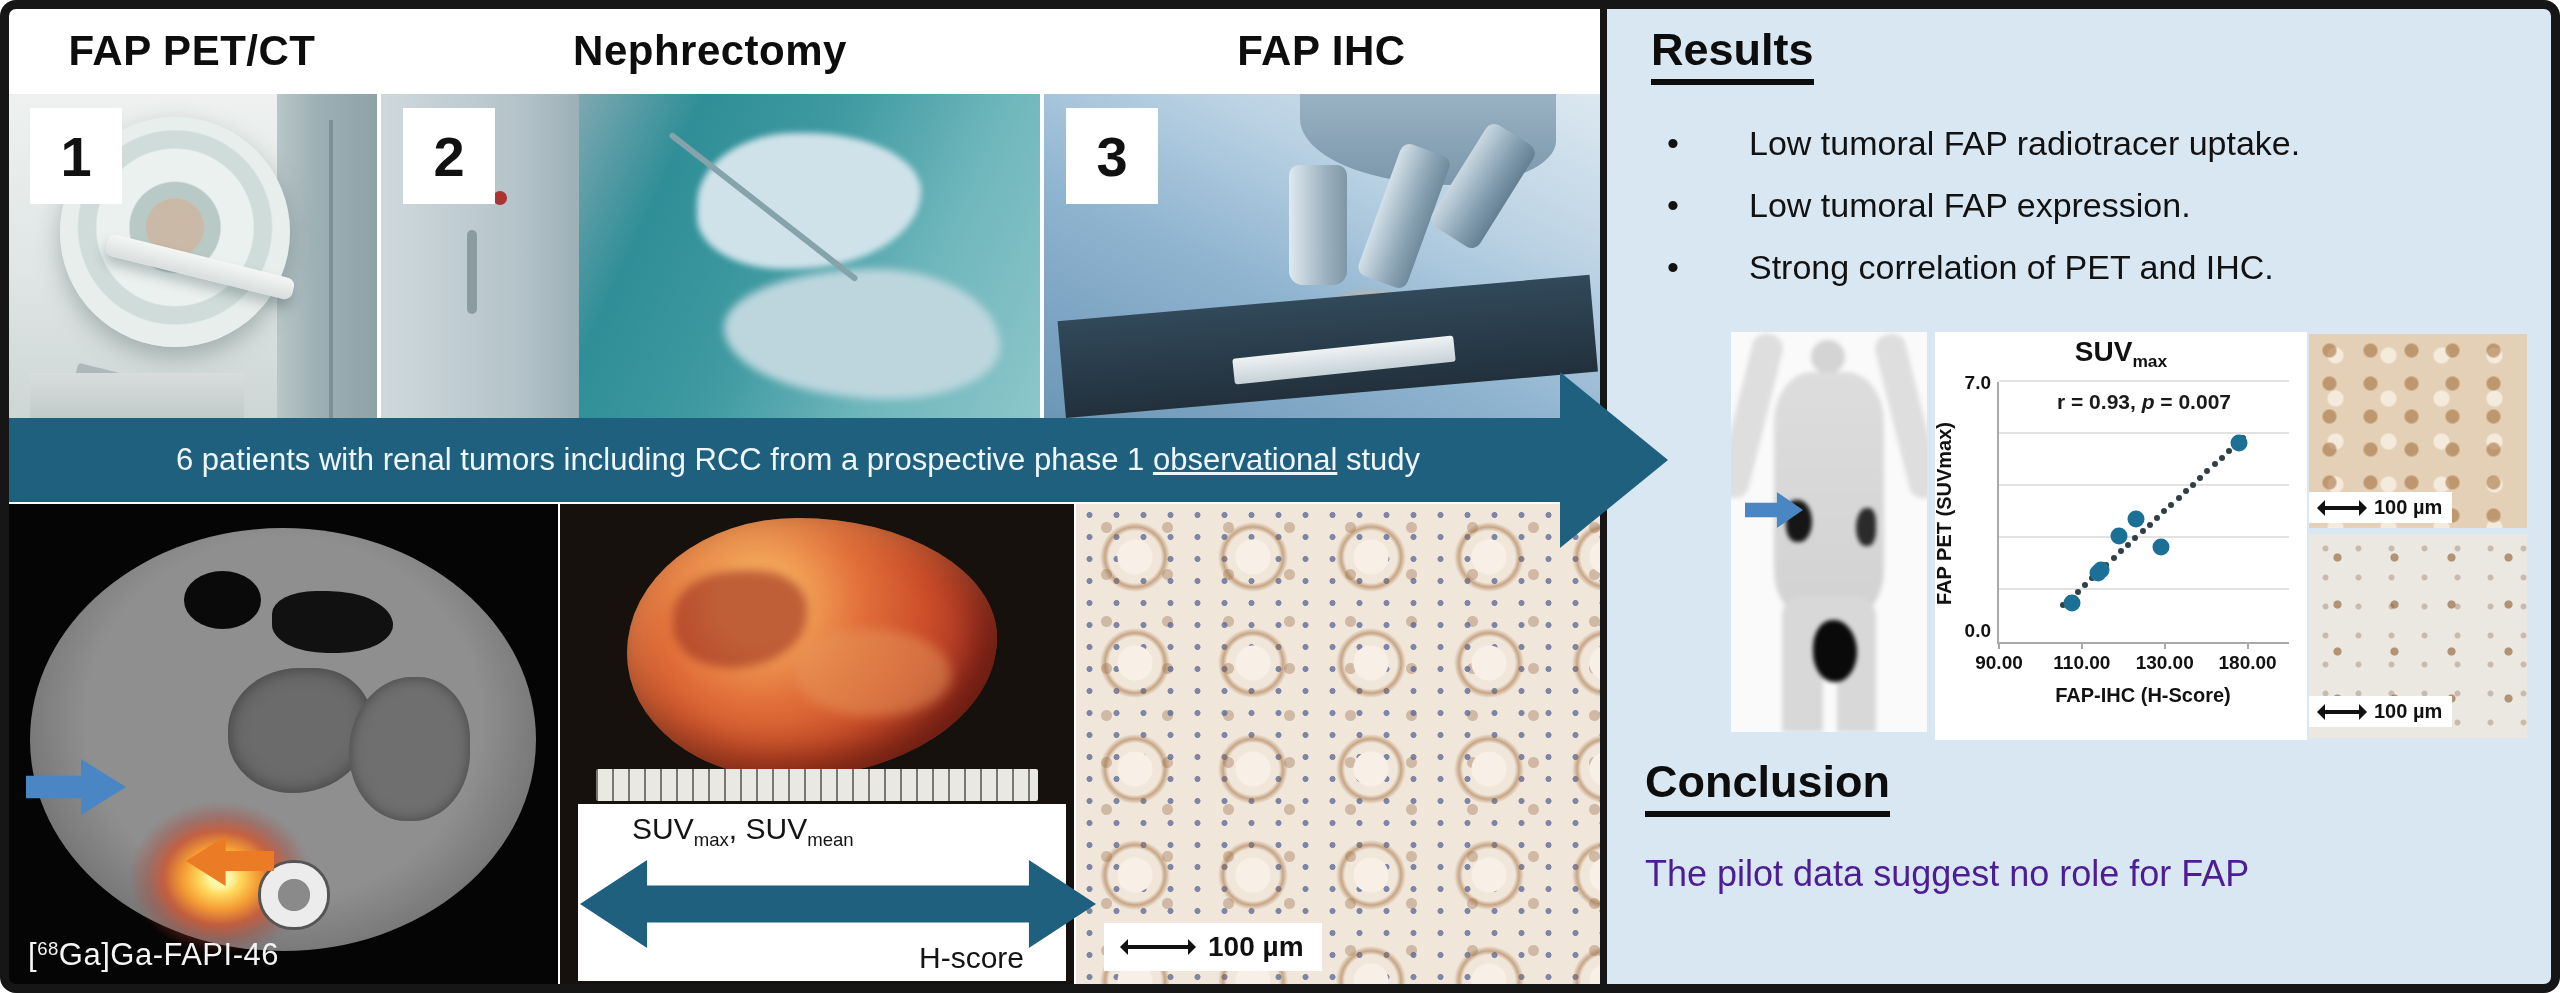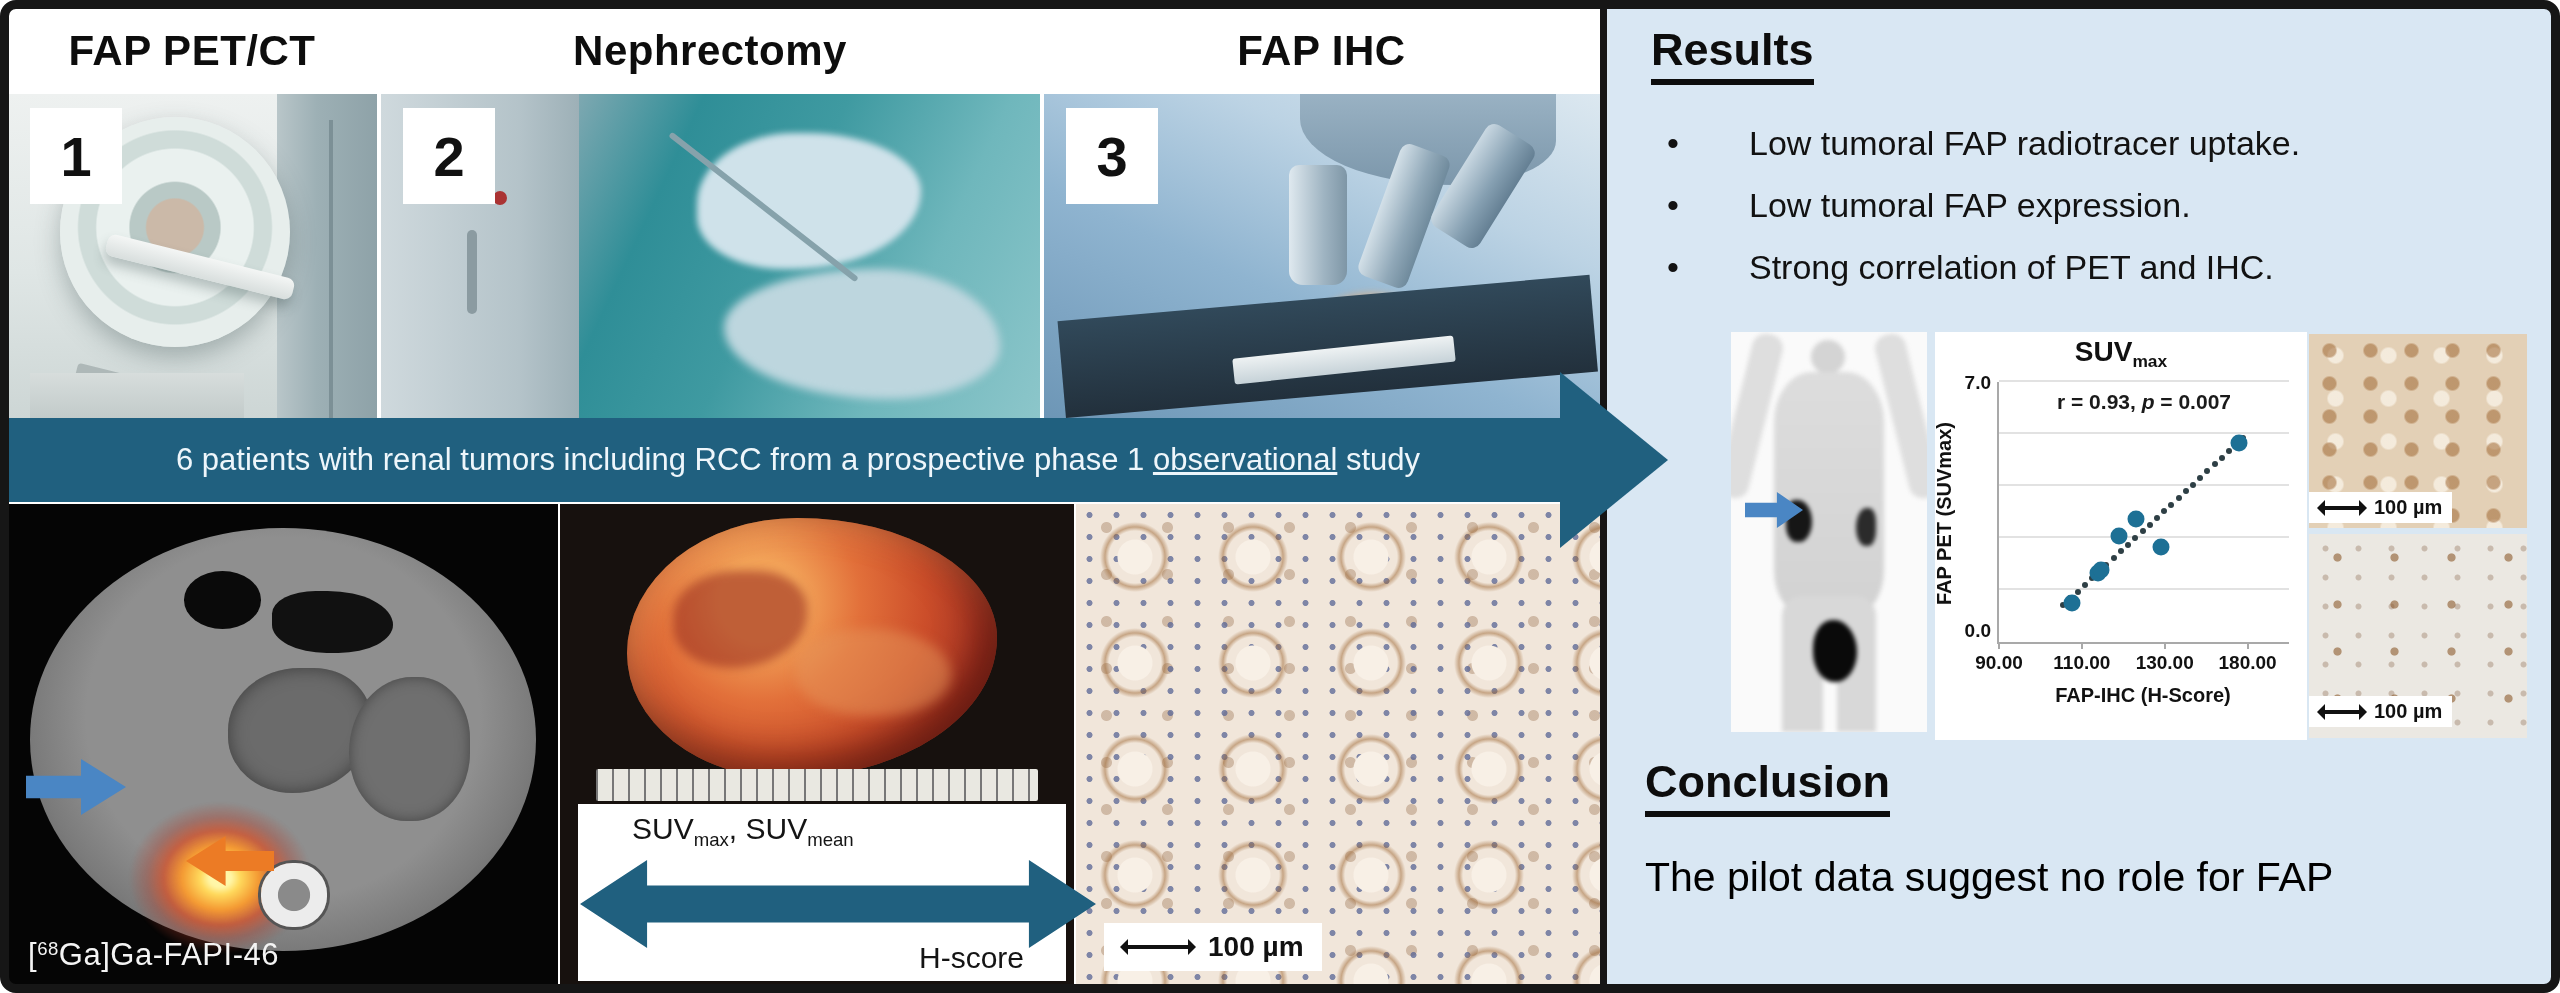--- a/index.html
+++ b/index.html
@@ -111,21 +111,21 @@
   .w72 { width:72px; } .w46 { width:46px; }
 
   
   .right-sec { position:absolute; left:1600px; top:8px; width:952px; height:977px; background:#d9e7f3; border-left:7px solid #161616; z-index:10; }
   .sec-title { position:absolute; font-size:45px; font-weight:bold; color:#0d0d0d; border-bottom:6px solid #0d0d0d; padding-bottom:3px; }
   .results-title { left:44px; top:16px; }
   .conclusion-title { left:38px; top:748px; }
   .bullets { position:absolute; left:46px; top:116px; width:880px; }
   .bullet-row { display:flex; margin-bottom:23px; font-size:34px; color:#121212; }
   .bullet-row .mark { width:96px; flex:0 0 96px; text-align:left; padding-left:14px; }
-  .conclusion-text { position:absolute; left:38px; top:838px; width:900px; font-size:41px; color:#000000; line-height:1.55; }
+  .conclusion-text { position:absolute; left:38px; top:838px; width:900px; font-size:36px; color:#4c1d95; line-height:1.55; }
 
   
   .mip { position:absolute; left:124px; top:324px; width:196px; height:400px; background:#fafafa; overflow:hidden; }
   .mip .soft { position:absolute; inset:0; filter:blur(2px); }
   .mip .head { position:absolute; left:41%; top:2%; width:34px; height:34px; border-radius:50%; background:#d4d4d4; }
   .mip .torso { position:absolute; left:22%; top:10%; width:56%; height:62%; border-radius:38px/50px; background:linear-gradient(#dddddd,#d2d2d2); }
   .mip .legs { position:absolute; left:26%; top:66%; width:48%; height:34%; background:#d8d8d8; border-radius:20px 20px 0 0; }
   .mip .legsplit { position:absolute; left:47%; top:78%; width:7%; height:22%; background:#fafafa; }
   .mip .arm-l { position:absolute; left:2%; top:0; width:16%; height:42%; background:#dedede; border-radius:14px; transform:rotate(14deg); }
   .mip .arm-r { position:absolute; right:2%; top:0; width:16%; height:42%; background:#dedede; border-radius:14px; transform:rotate(-14deg); }

